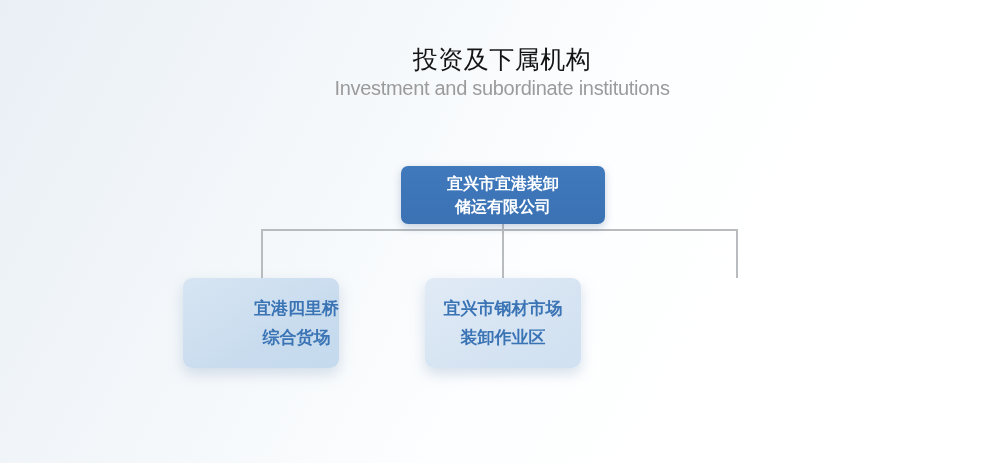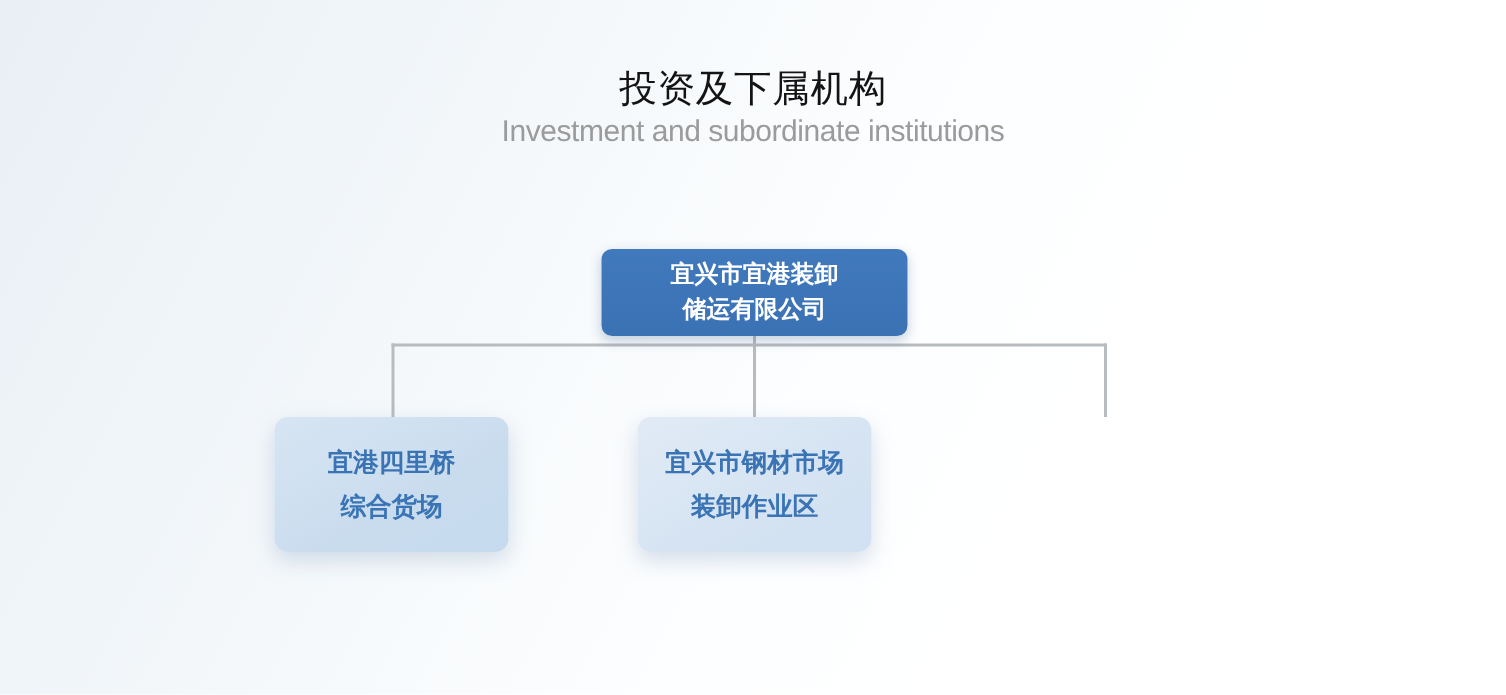--- a/index.html
+++ b/index.html
@@ -97,20 +97,21 @@
   }
   .child .node-label {
     color: #3a74b5;
     font-size: 17px;
     line-height: 29px;
   }
   .c1 {
     left: 183px;
     width: 156px;
     background: linear-gradient(150deg, #d7e5f3 0%, #c9dcee 60%, #c5daee 100%);
+    justify-content: flex-end;
   }
   .c2 {
     left: 425px;
     width: 156px;
     background: linear-gradient(150deg, #e1ebf6 0%, #d5e3f2 60%, #d1e1f1 100%);
   }
   .c3 {
     left: 659px;
     width: 155px;
     background: linear-gradient(150deg, #f0f6fb 0%, #e5eef8 60%, #e1ecf7 100%);

